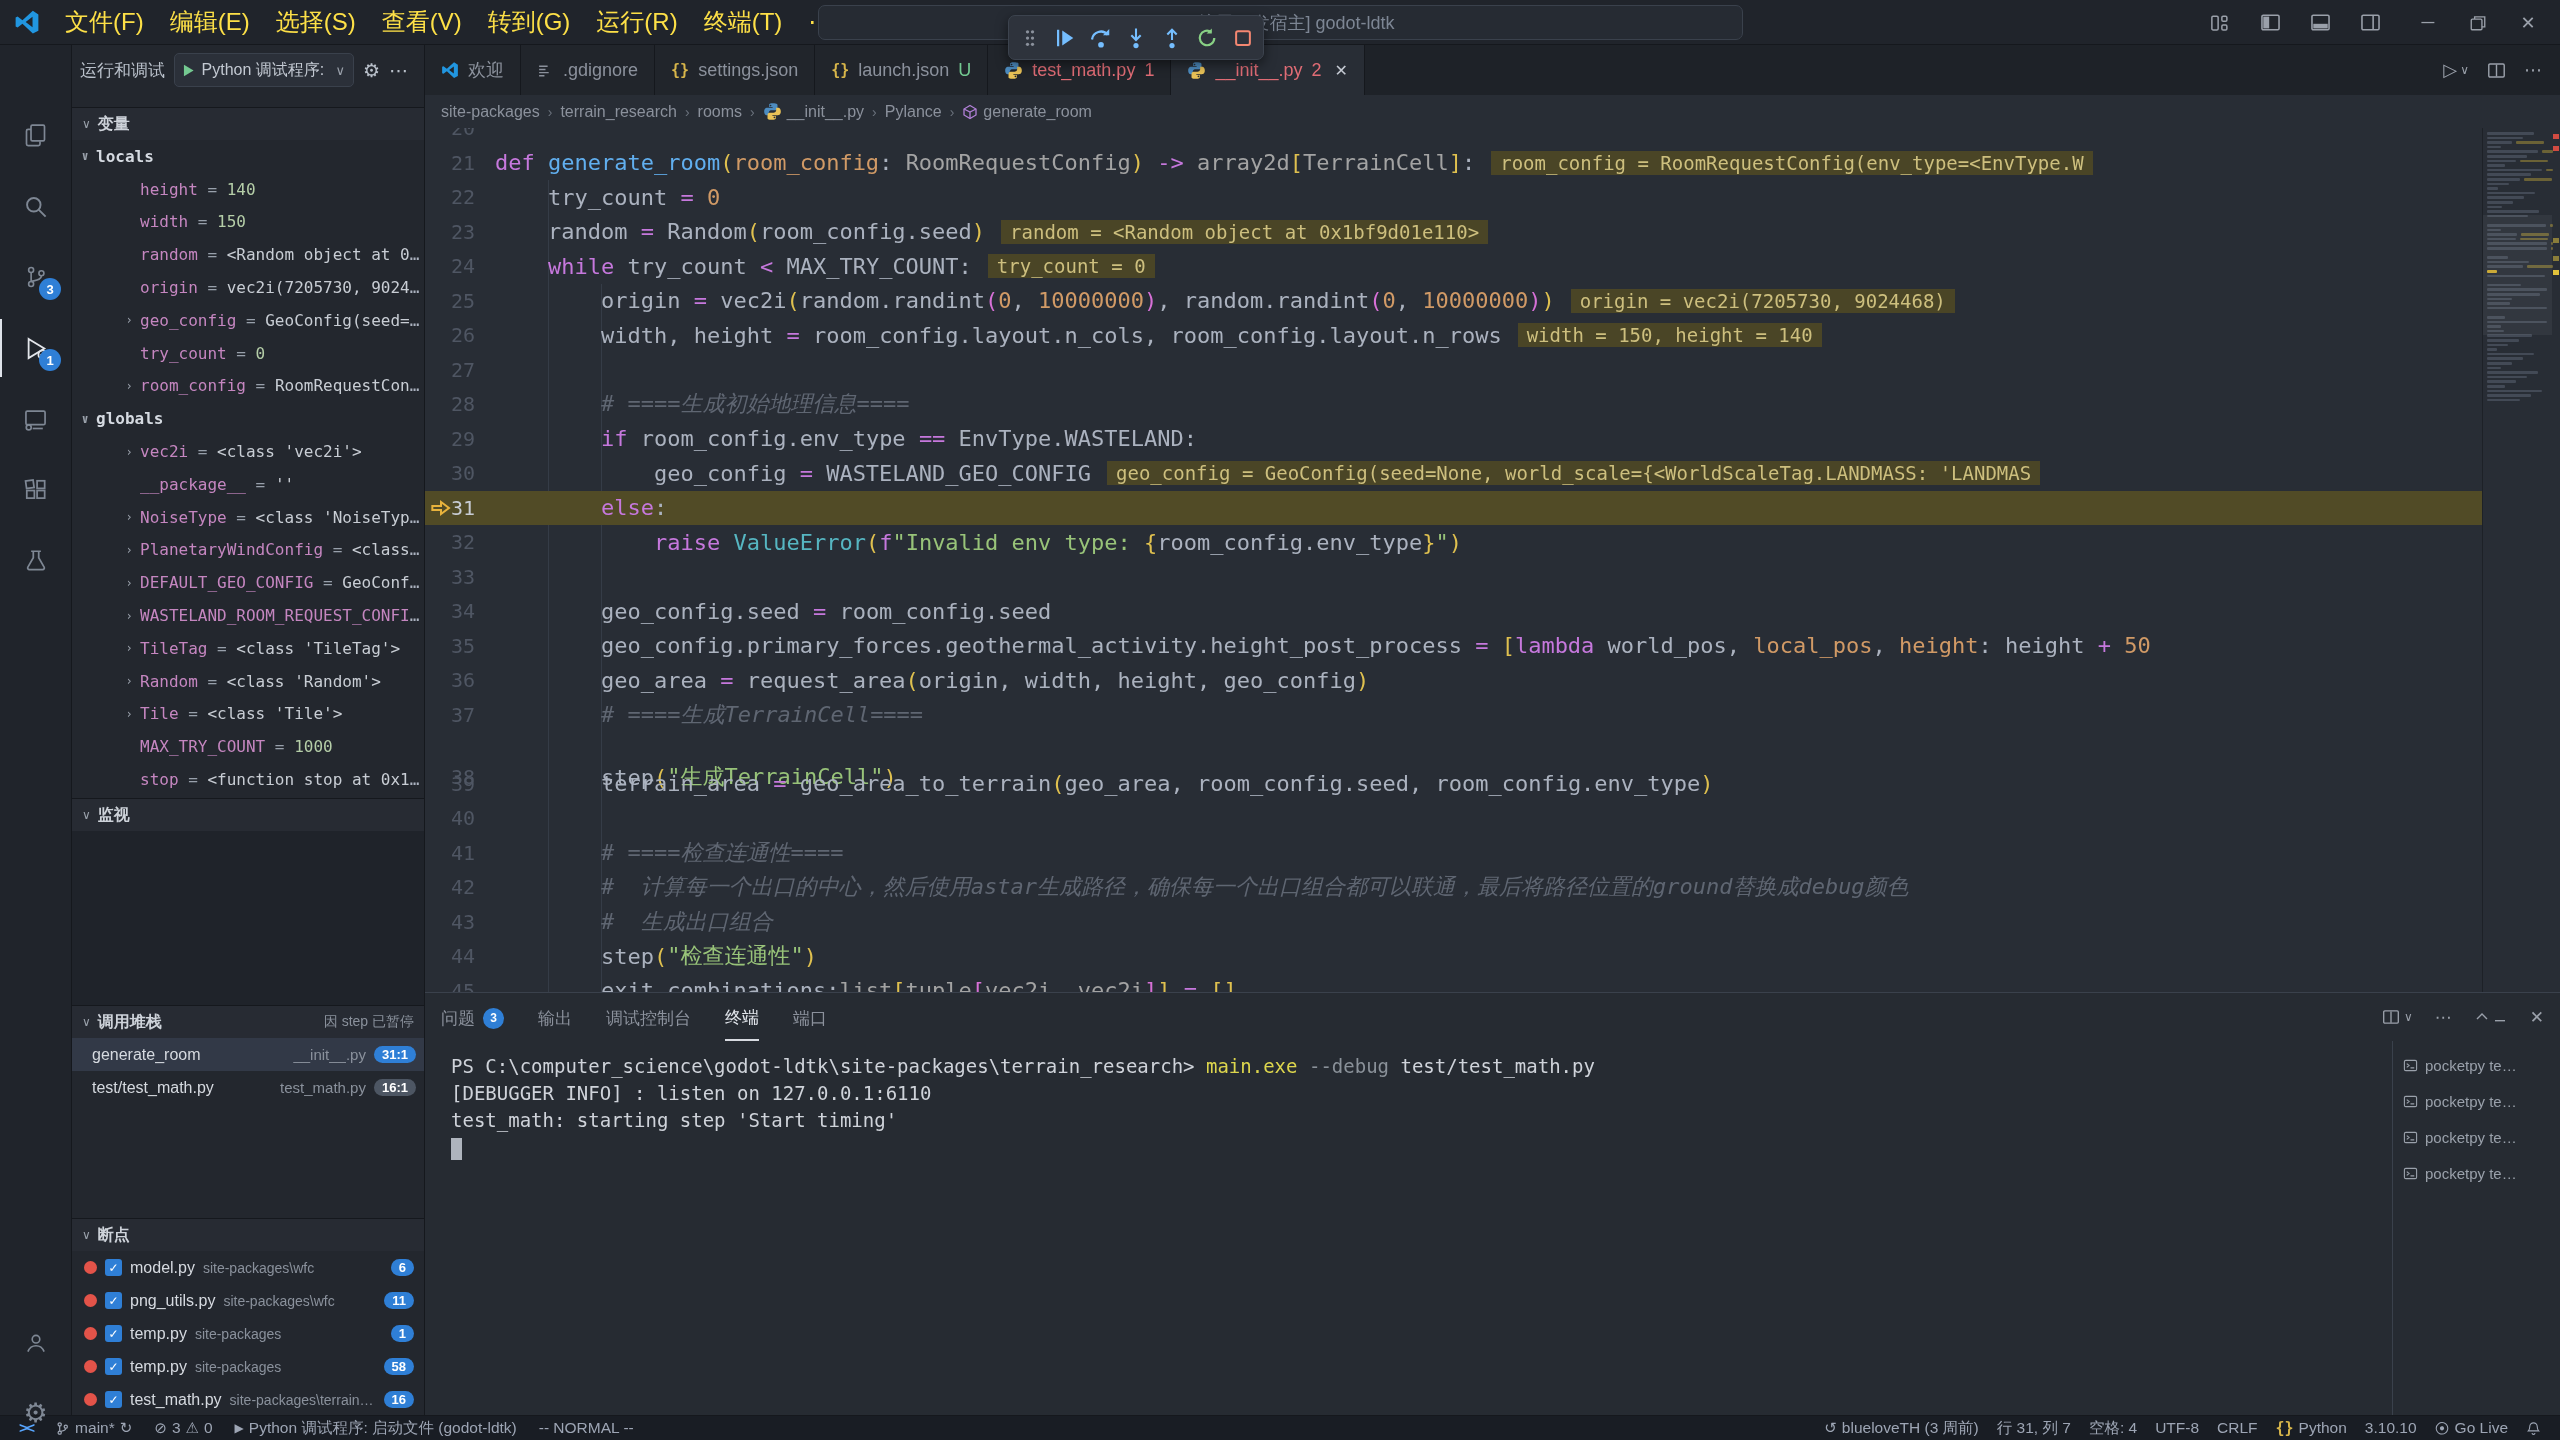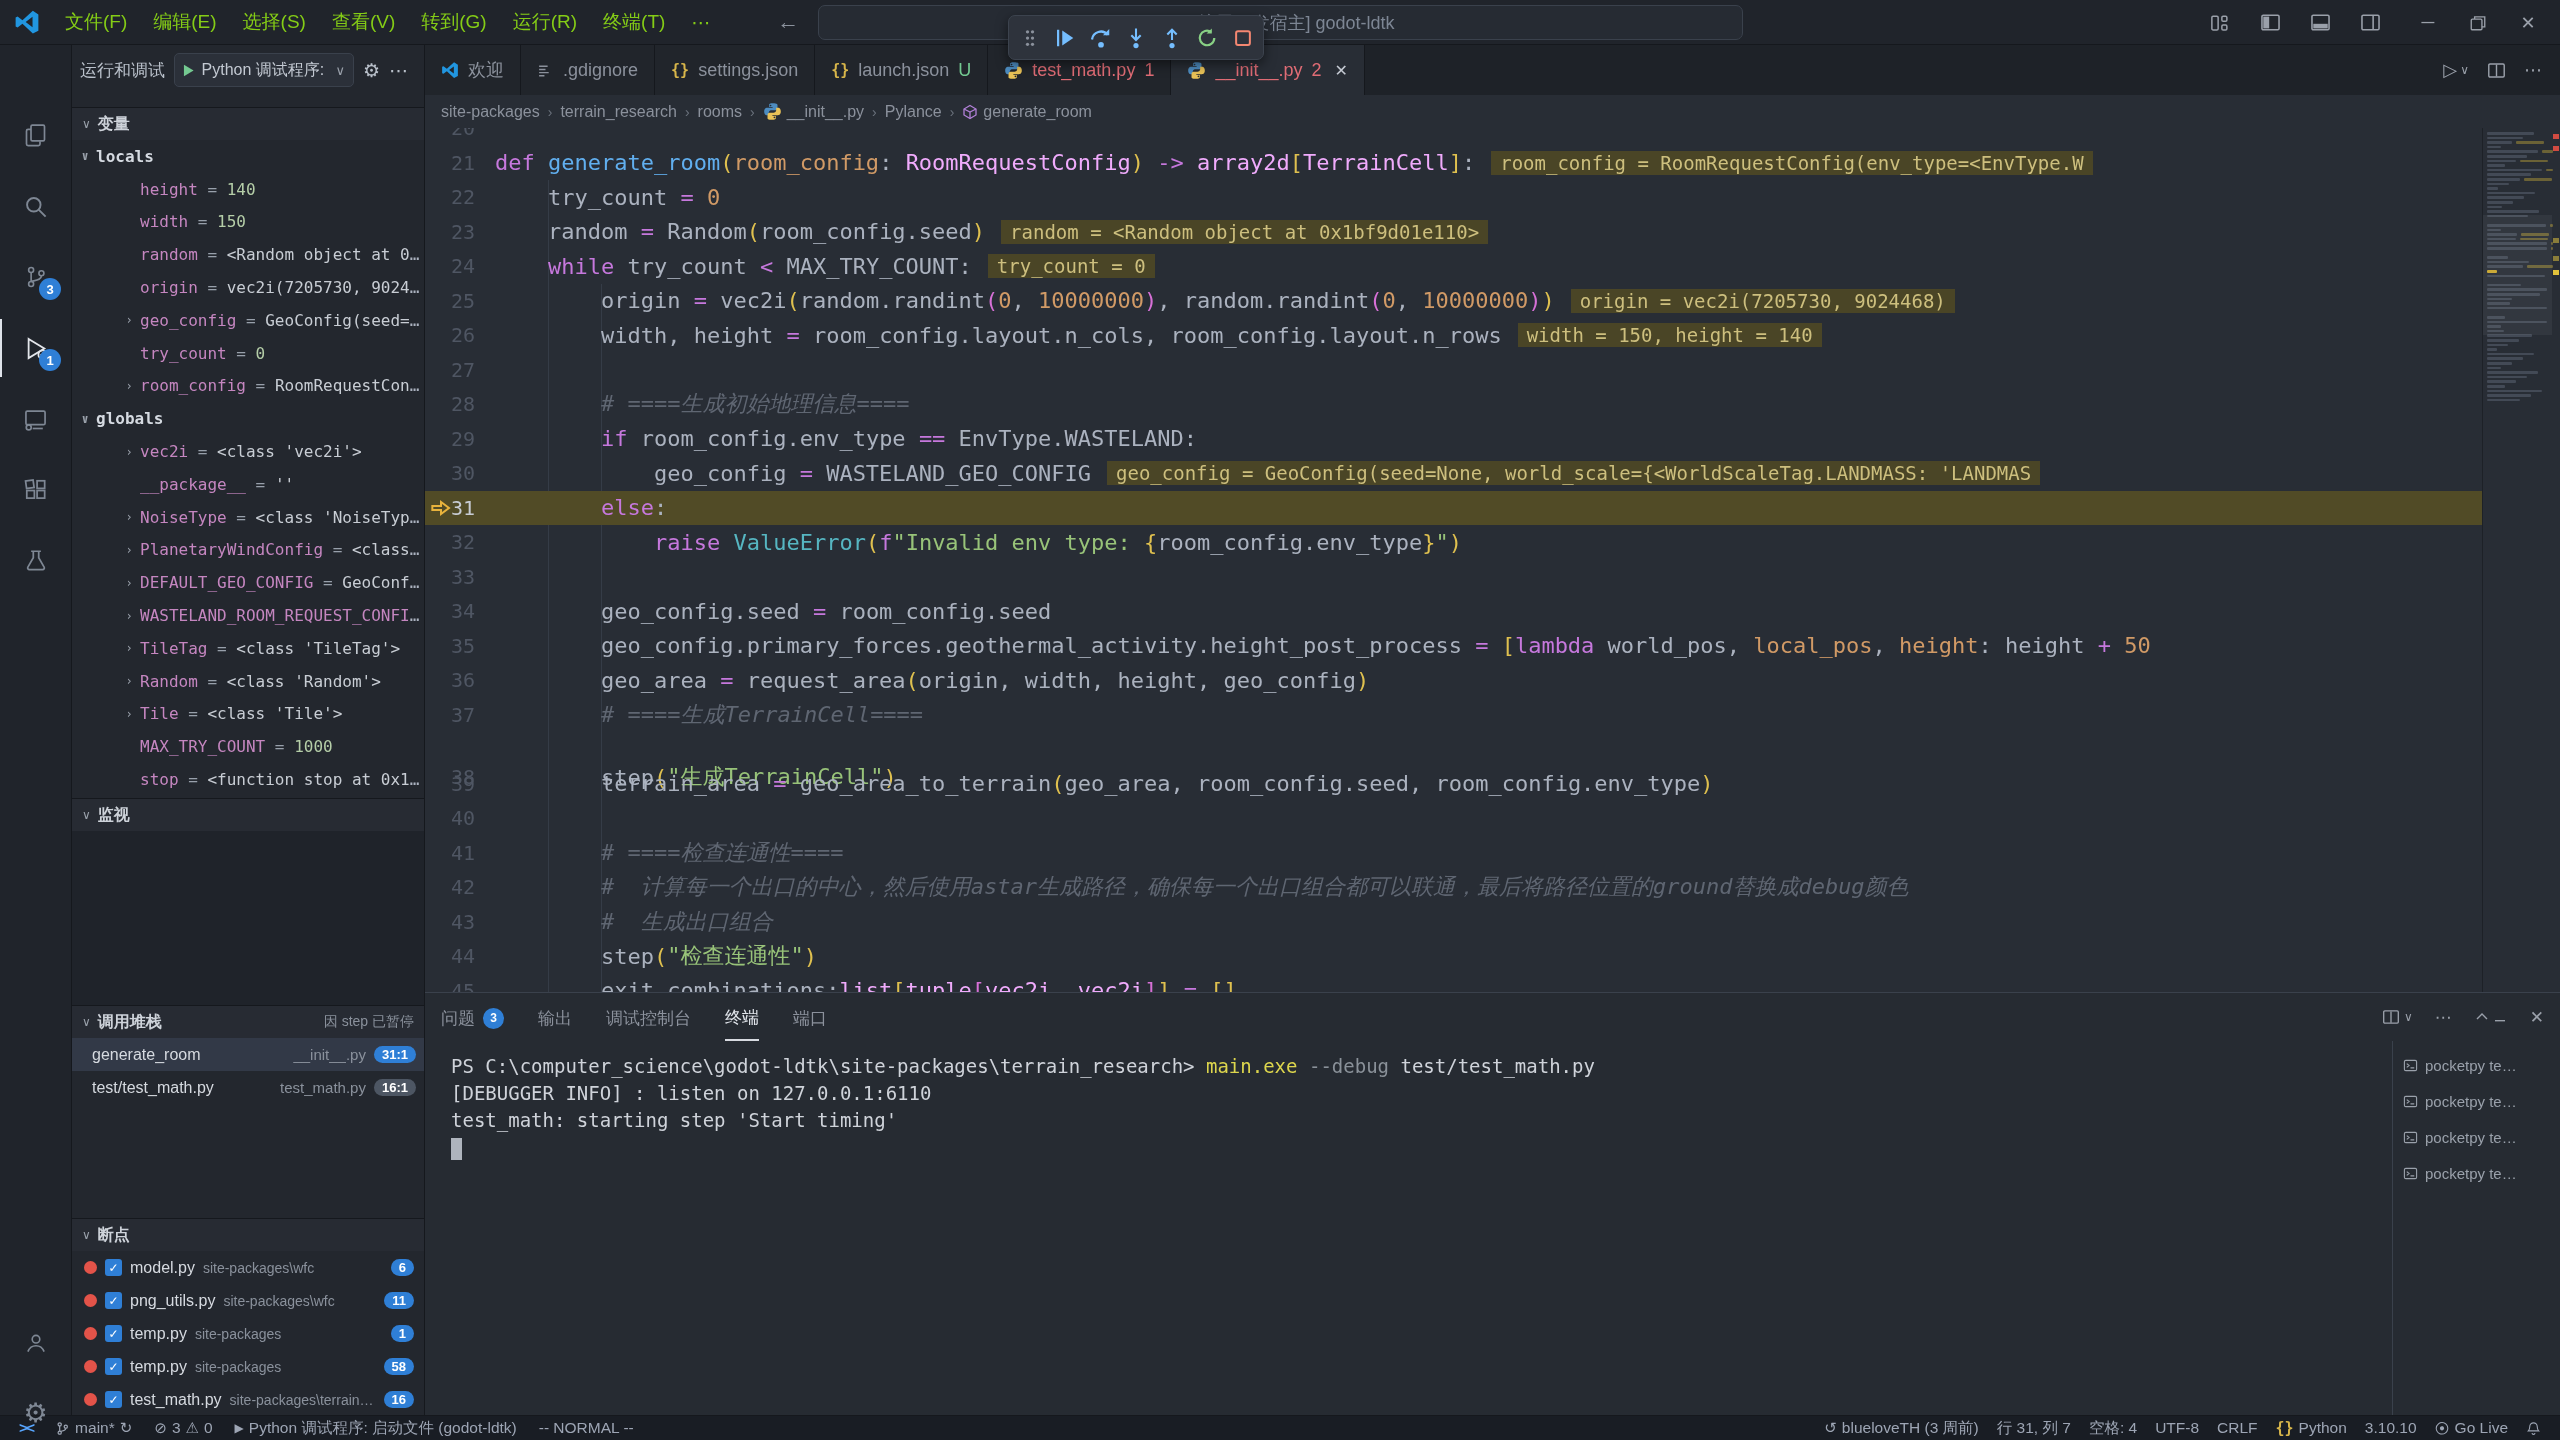--- a/index.html
+++ b/index.html
@@ -4,21 +4,21 @@
 <style>
   *{margin:0;padding:0;box-sizing:border-box}
   html,body{width:2560px;height:1440px;overflow:hidden;background:#16191f;
     font-family:"Liberation Sans",sans-serif;color:#abb2bf;-webkit-font-smoothing:antialiased}
   .mono{font-family:"DejaVu Sans Mono",monospace}
   svg{display:block}
 
   
   .titlebar{height:45px;background:#20242b;border-bottom:1px solid #15181d;display:flex;align-items:center;position:relative;z-index:20}
   .vs-logo{margin:0 12px 0 14px}
-  .menu-item{padding:0 13px;font-size:19px;color:#84cc16;height:100%;display:flex;align-items:center;cursor:default}
+  .menu-item{padding:0 13px;font-size:24px;color:#fde047;height:100%;display:flex;align-items:center;cursor:default}
   .nav-arrow{font-size:22px;color:#8b929d;padding:0 14px}
   .search-box{position:absolute;left:818px;top:5px;width:925px;height:35px;background:#262b33;border:1px solid #3a414c;border-radius:7px;
     display:flex;align-items:center;justify-content:center;gap:9px;color:#7d8694;font-size:18px}
   .debug-toolbar{position:absolute;left:1008px;top:15px;width:256px;height:45px;background:#2e333c;border:1px solid #3c434e;border-radius:7px;
     box-shadow:0 4px 12px rgba(0,0,0,.5);display:flex;align-items:center;justify-content:space-evenly;z-index:30}
   .dt-btn{width:30px;height:30px;display:flex;align-items:center;justify-content:center}
   .tb-right{position:absolute;right:0;top:0;height:45px;display:flex;align-items:center;gap:26px;padding-right:20px}
   .tb-right .wbtn{color:#9aa0aa;display:flex;align-items:center;justify-content:center;width:24px;height:24px;font-size:18px}
 
   
@@ -77,21 +77,21 @@
   .bc-sep{color:#6b727d;font-size:14px;padding:0 2px}
   .bc-item{display:flex;align-items:center;gap:5px}
 
   .code-wrap{flex:1;position:relative;overflow:hidden;font-size:22px}
   .code-line{position:absolute;left:0;right:0;height:34.5px;display:flex;align-items:center;white-space:pre;font-family:"DejaVu Sans Mono",monospace}
   .ln{position:absolute;left:0;width:50px;text-align:right;color:#4f5663;font-size:20px;font-family:"DejaVu Sans Mono",monospace}
   .code-text{margin-left:70px;display:flex;align-items:center}
   .line-hl{position:absolute;left:0;right:78px;height:34.5px;background:#514b26}
   .cur-arrow{position:absolute;left:6px;top:8px}
   .hint{background:#4a4526;color:#cdbf7e;padding:1px 9px;margin-left:16px;font-size:19px;white-space:pre}
-  .tk-d{color:#abb2bf}.tk-k{color:#c678dd}.tk-f{color:#61afef}.tk-t{color:#f0abfc}.tk-n{color:#d19a66}
+  .tk-d{color:#abb2bf}.tk-k{color:#c678dd}.tk-f{color:#61afef}.tk-t{color:#a3a3a3}.tk-n{color:#d19a66}
   .tk-s{color:#98c379}.tk-c{color:#5f6672;font-style:italic}.tk-y{color:#dfc04f}.tk-m{color:#d670d6}.tk-cy{color:#56b6c2}.tk-p{color:#d19a66}
   .indent-guide{position:absolute;width:1px;background:#353c47}
 
   .minimap{position:absolute;top:0;right:0;width:78px;bottom:0;background:#282d35;border-left:1px solid #1d2127}
   .mm-bar{position:absolute;height:2.6px;border-radius:1px}
   .mm-slider{position:absolute;left:0;right:8px;background:rgba(255,255,255,.05)}
   .mm-ruler{position:absolute;right:0;top:0;width:8px;bottom:0}
   .mm-mark{position:absolute;right:1px;width:6px;height:5px}
 
   

